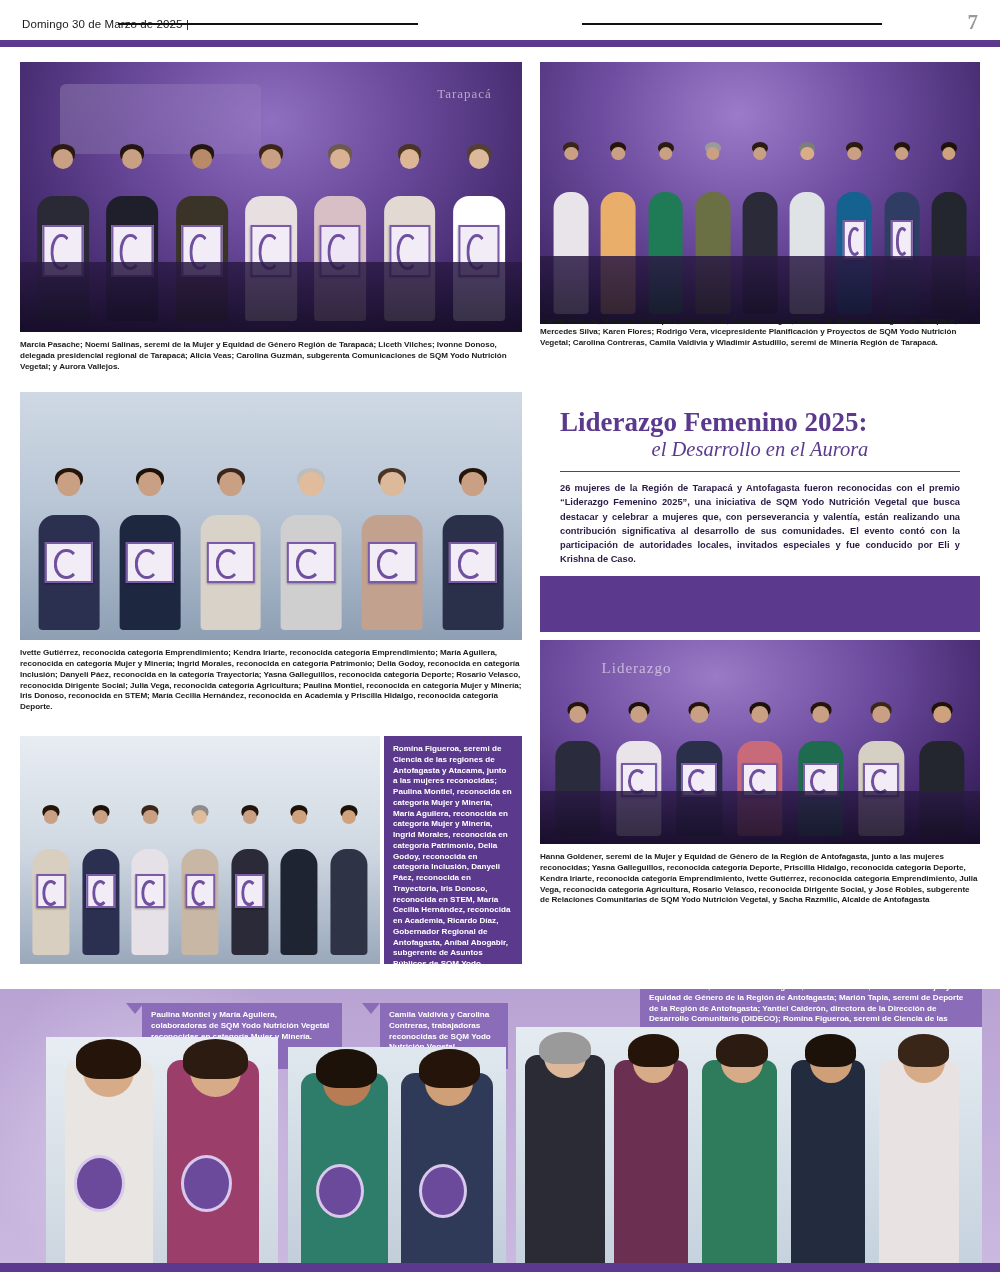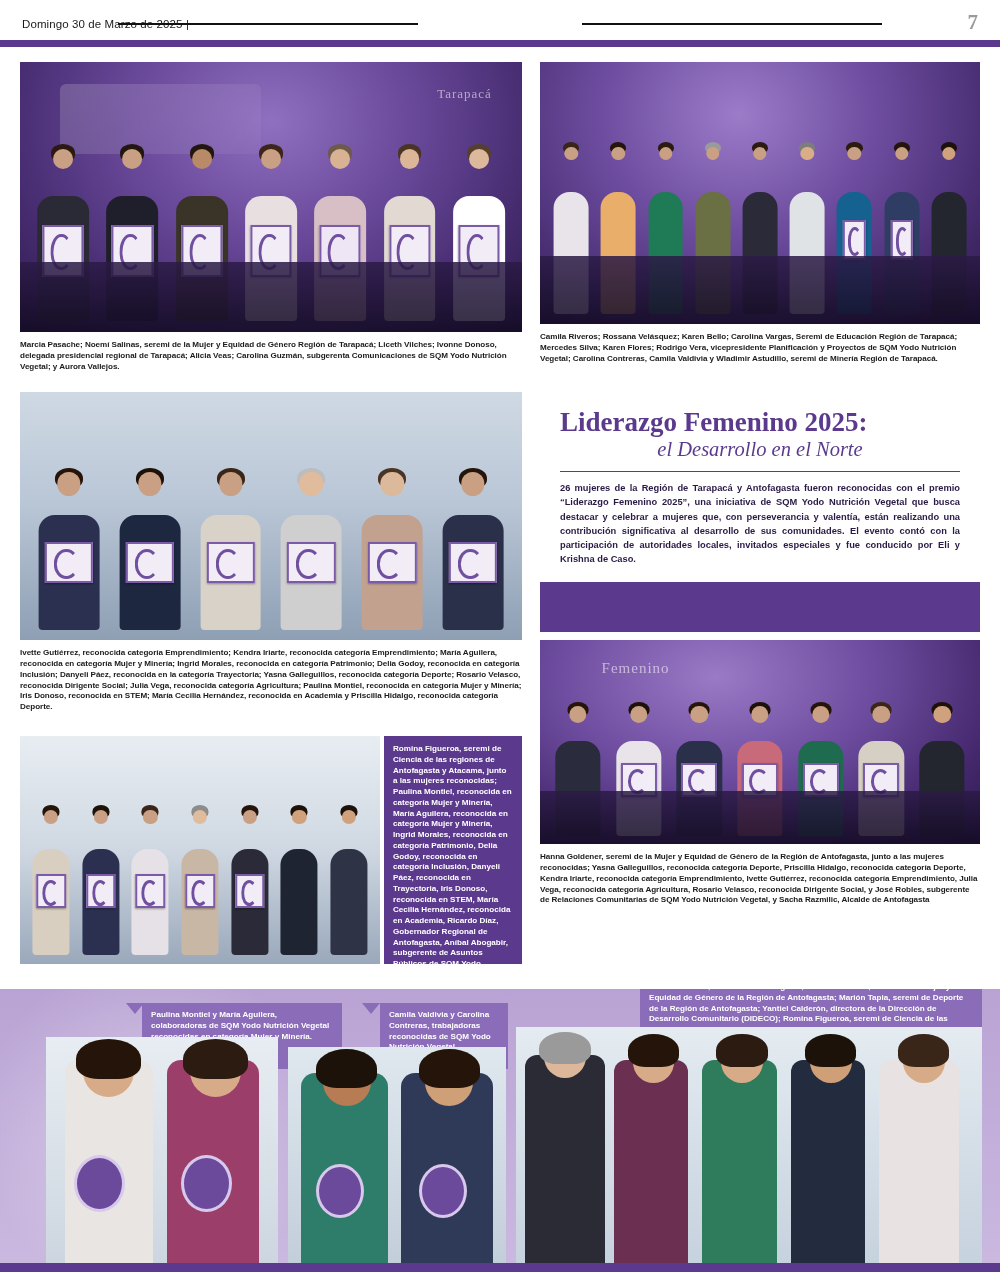--- a/index.html
+++ b/index.html
@@ -292,21 +292,21 @@
           <div class="frame" style="width:50%;height:24%"></div>
         </div>
       <div class="p">
           <div class="body" style="background:#23252f"></div>
           <div class="hair" style="background:#1c1209"></div>
           <div class="head" style="background:#cfa27d"></div>
         </div>
     </div>
     <div class="floorline"></div>
   </div>
-  <div class="caption" style="left:540px; top:332px; width:440px;">Camila Riveros; Rossana Velásquez; Karen Bello; Carolina Vargas, Seremi de Educación Región de Tarapacá; Mercedes Silva; Karen Flores; Rodrigo Vera, vicepresidente Planificación y Proyectos de SQM Yodo Nutrición Vegetal; Carolina Contreras, Camila Valdivia y Wladimir Astudillo, seremi de Minería Región de Tarapacá.</div>
+  <div class="caption" style="left:540px; top:316px; width:440px;">Camila Riveros; Rossana Velásquez; Karen Bello; Carolina Vargas, Seremi de Educación Región de Tarapacá; Mercedes Silva; Karen Flores; Rodrigo Vera, vicepresidente Planificación y Proyectos de SQM Yodo Nutrición Vegetal; Carolina Contreras, Camila Valdivia y Wladimir Astudillo, seremi de Minería Región de Tarapacá.</div>
 
   <div class="photo" style="left:20px; top:392px; width:502px; height:248px;">
     <div class="stage" style="background:linear-gradient(#cfd9e4 0%, #b9c6d6 45%, #8e9fb4 100%)"></div>
     <div class="people">
       <div class="p">
           <div class="body" style="background:#2b3050"></div>
           <div class="hair" style="background:#241409"></div>
           <div class="head"></div>
           <div class="frame" style="height:26%"></div>
         </div>
@@ -338,31 +338,31 @@
           <div class="body" style="background:#2a2f4a"></div>
           <div class="hair" style="background:#241409"></div>
           <div class="head"></div>
           <div class="frame" style="height:26%"></div>
         </div>
     </div>
   </div>
   <div class="caption" style="left:20px; top:648px; width:502px;">Ivette Gutiérrez, reconocida categoría Emprendimiento; Kendra Iriarte, reconocida categoría Emprendimiento; María Aguilera, reconocida en categoría Mujer y Minería; Ingrid Morales, reconocida en categoría Patrimonio; Delia Godoy, reconocida en categoría Inclusión; Danyeli Páez, reconocida en la categoría Trayectoria; Yasna Galleguillos, reconocida categoría Deporte; Rosario Velasco, reconocida Dirigente Social; Julia Vega, reconocida categoría Agricultura; Paulina Montiel, reconocida en categoría Mujer y Minería; Iris Donoso, reconocida en STEM; María Cecilia Hernández, reconocida en Academia y Priscilla Hidalgo, reconocida categoría Deporte.</div>
 
   <div class="panel-purple" style="left:540px; top:392px; width:440px; height:240px; padding:18px 20px 14px 20px;">
-    <div style="background:#ffffff; margin:-18px -20px 0 -20px; padding:16px 20px 16px 20px;">
+    <div style="background:#ffffff; margin:-18px -20px 0 -20px; padding:16px 20px 10px 20px;">
       <div class="headline-title" style="font-size:27px; line-height:1.06;">Liderazgo Femenino 2025:</div>
-      <div class="headline-sub" style="font-size:20.5px; line-height:1.18; text-align:center;">el Desarrollo en el Norte</div>
+      <div class="headline-sub" style="font-size:20.5px; line-height:1.18; text-align:center;">el Desarrollo en el Aurora</div>
       <div class="hr-purple" style="margin-top:10px;"></div>
       <div class="body-text" style="margin-top:9px;">26 mujeres de la Región de Tarapacá y Antofagasta fueron reconocidas con el premio “Liderazgo Femenino 2025”, una iniciativa de SQM Yodo Nutrición Vegetal que busca destacar y celebrar a mujeres que, con perseverancia y valentía, están realizando una contribución significativa al desarrollo de sus comunidades. El evento contó con la participación de autoridades locales, invitados especiales y fue conducido por Eli y Krishna de Caso.</div>
     </div>
   </div>
 
   <div class="photo" style="left:540px; top:640px; width:440px; height:204px;">
     <div class="stage" style="background:radial-gradient(ellipse at 40% 18%, #9a79c6 0%, #6e4da0 42%, #46296f 75%, #2a1848 100%)"></div>
-    <div class="glowtxt" style="left:14%; top:10%; right:auto; font-size:15px;">Femenino</div>
+    <div class="glowtxt" style="left:14%; top:10%; right:auto; font-size:15px;">Liderazgo</div>
     <div class="people">
       <div class="p">
           <div class="body" style="background:#2a2b3c"></div>
           <div class="hair" style="background:#241409"></div>
           <div class="head"></div>
         </div>
       <div class="p">
           <div class="body" style="background:#e9e4ea"></div>
           <div class="hair" style="background:#1c1209"></div>
           <div class="head"></div>

